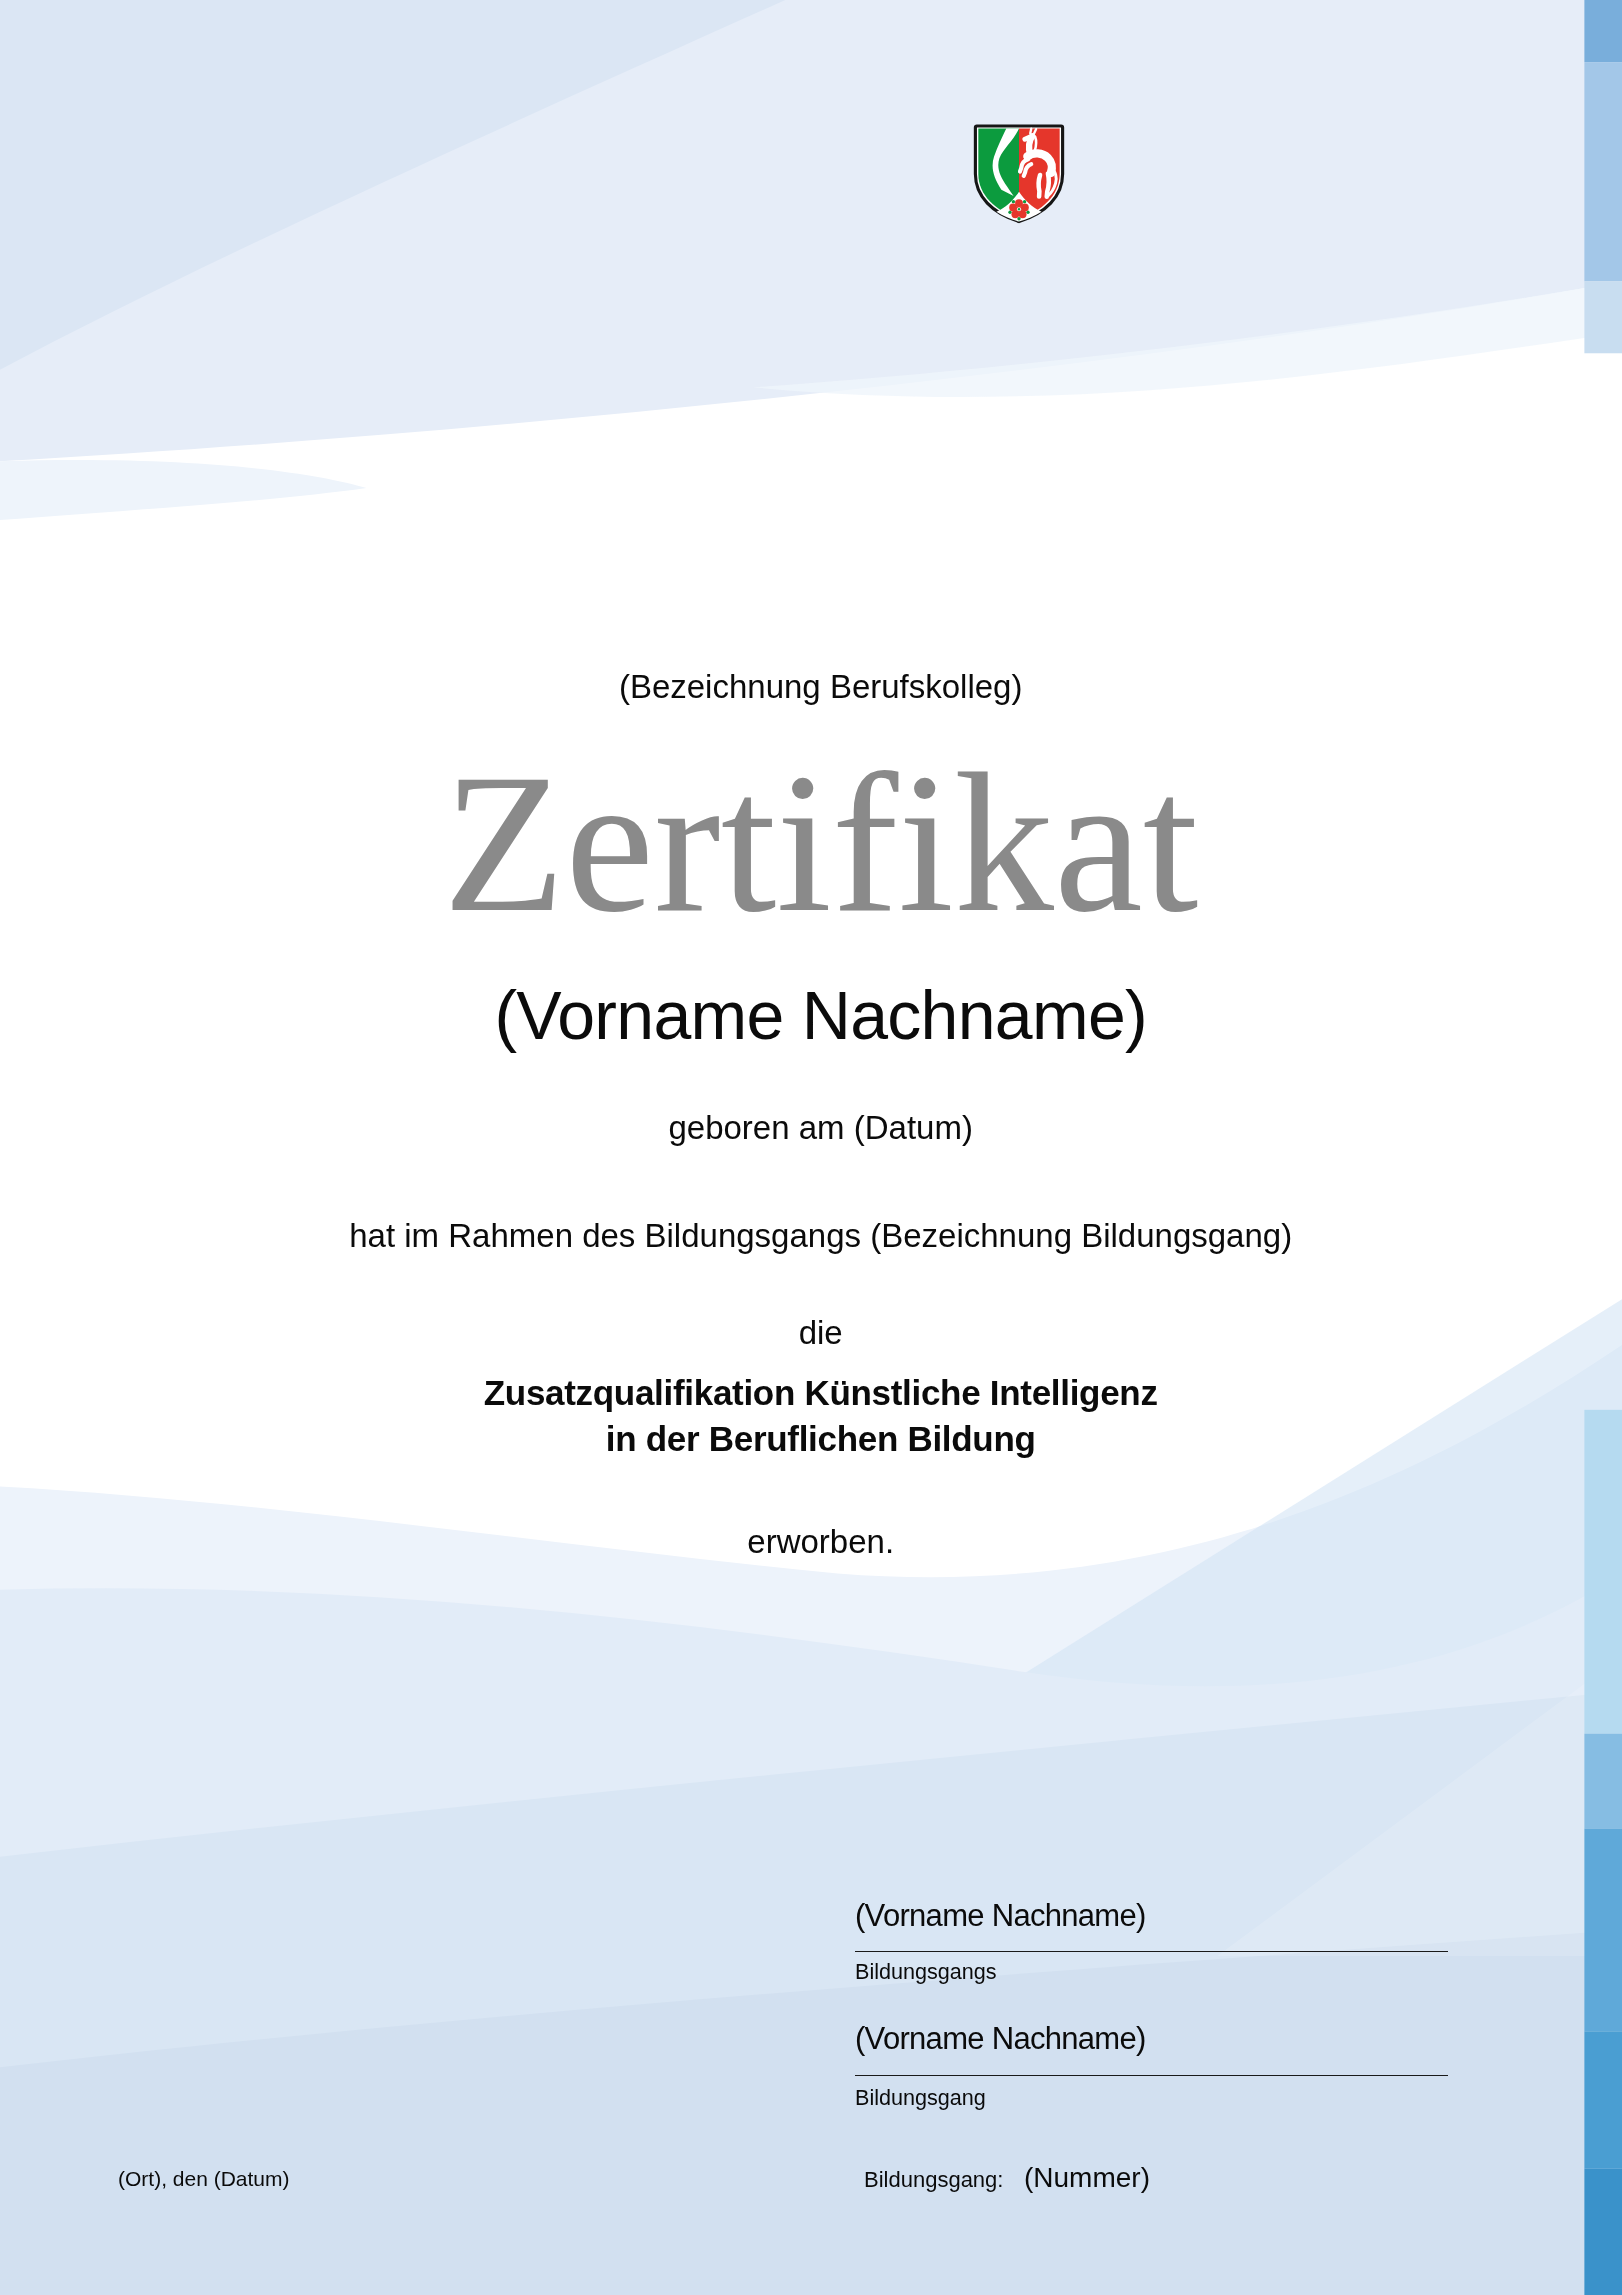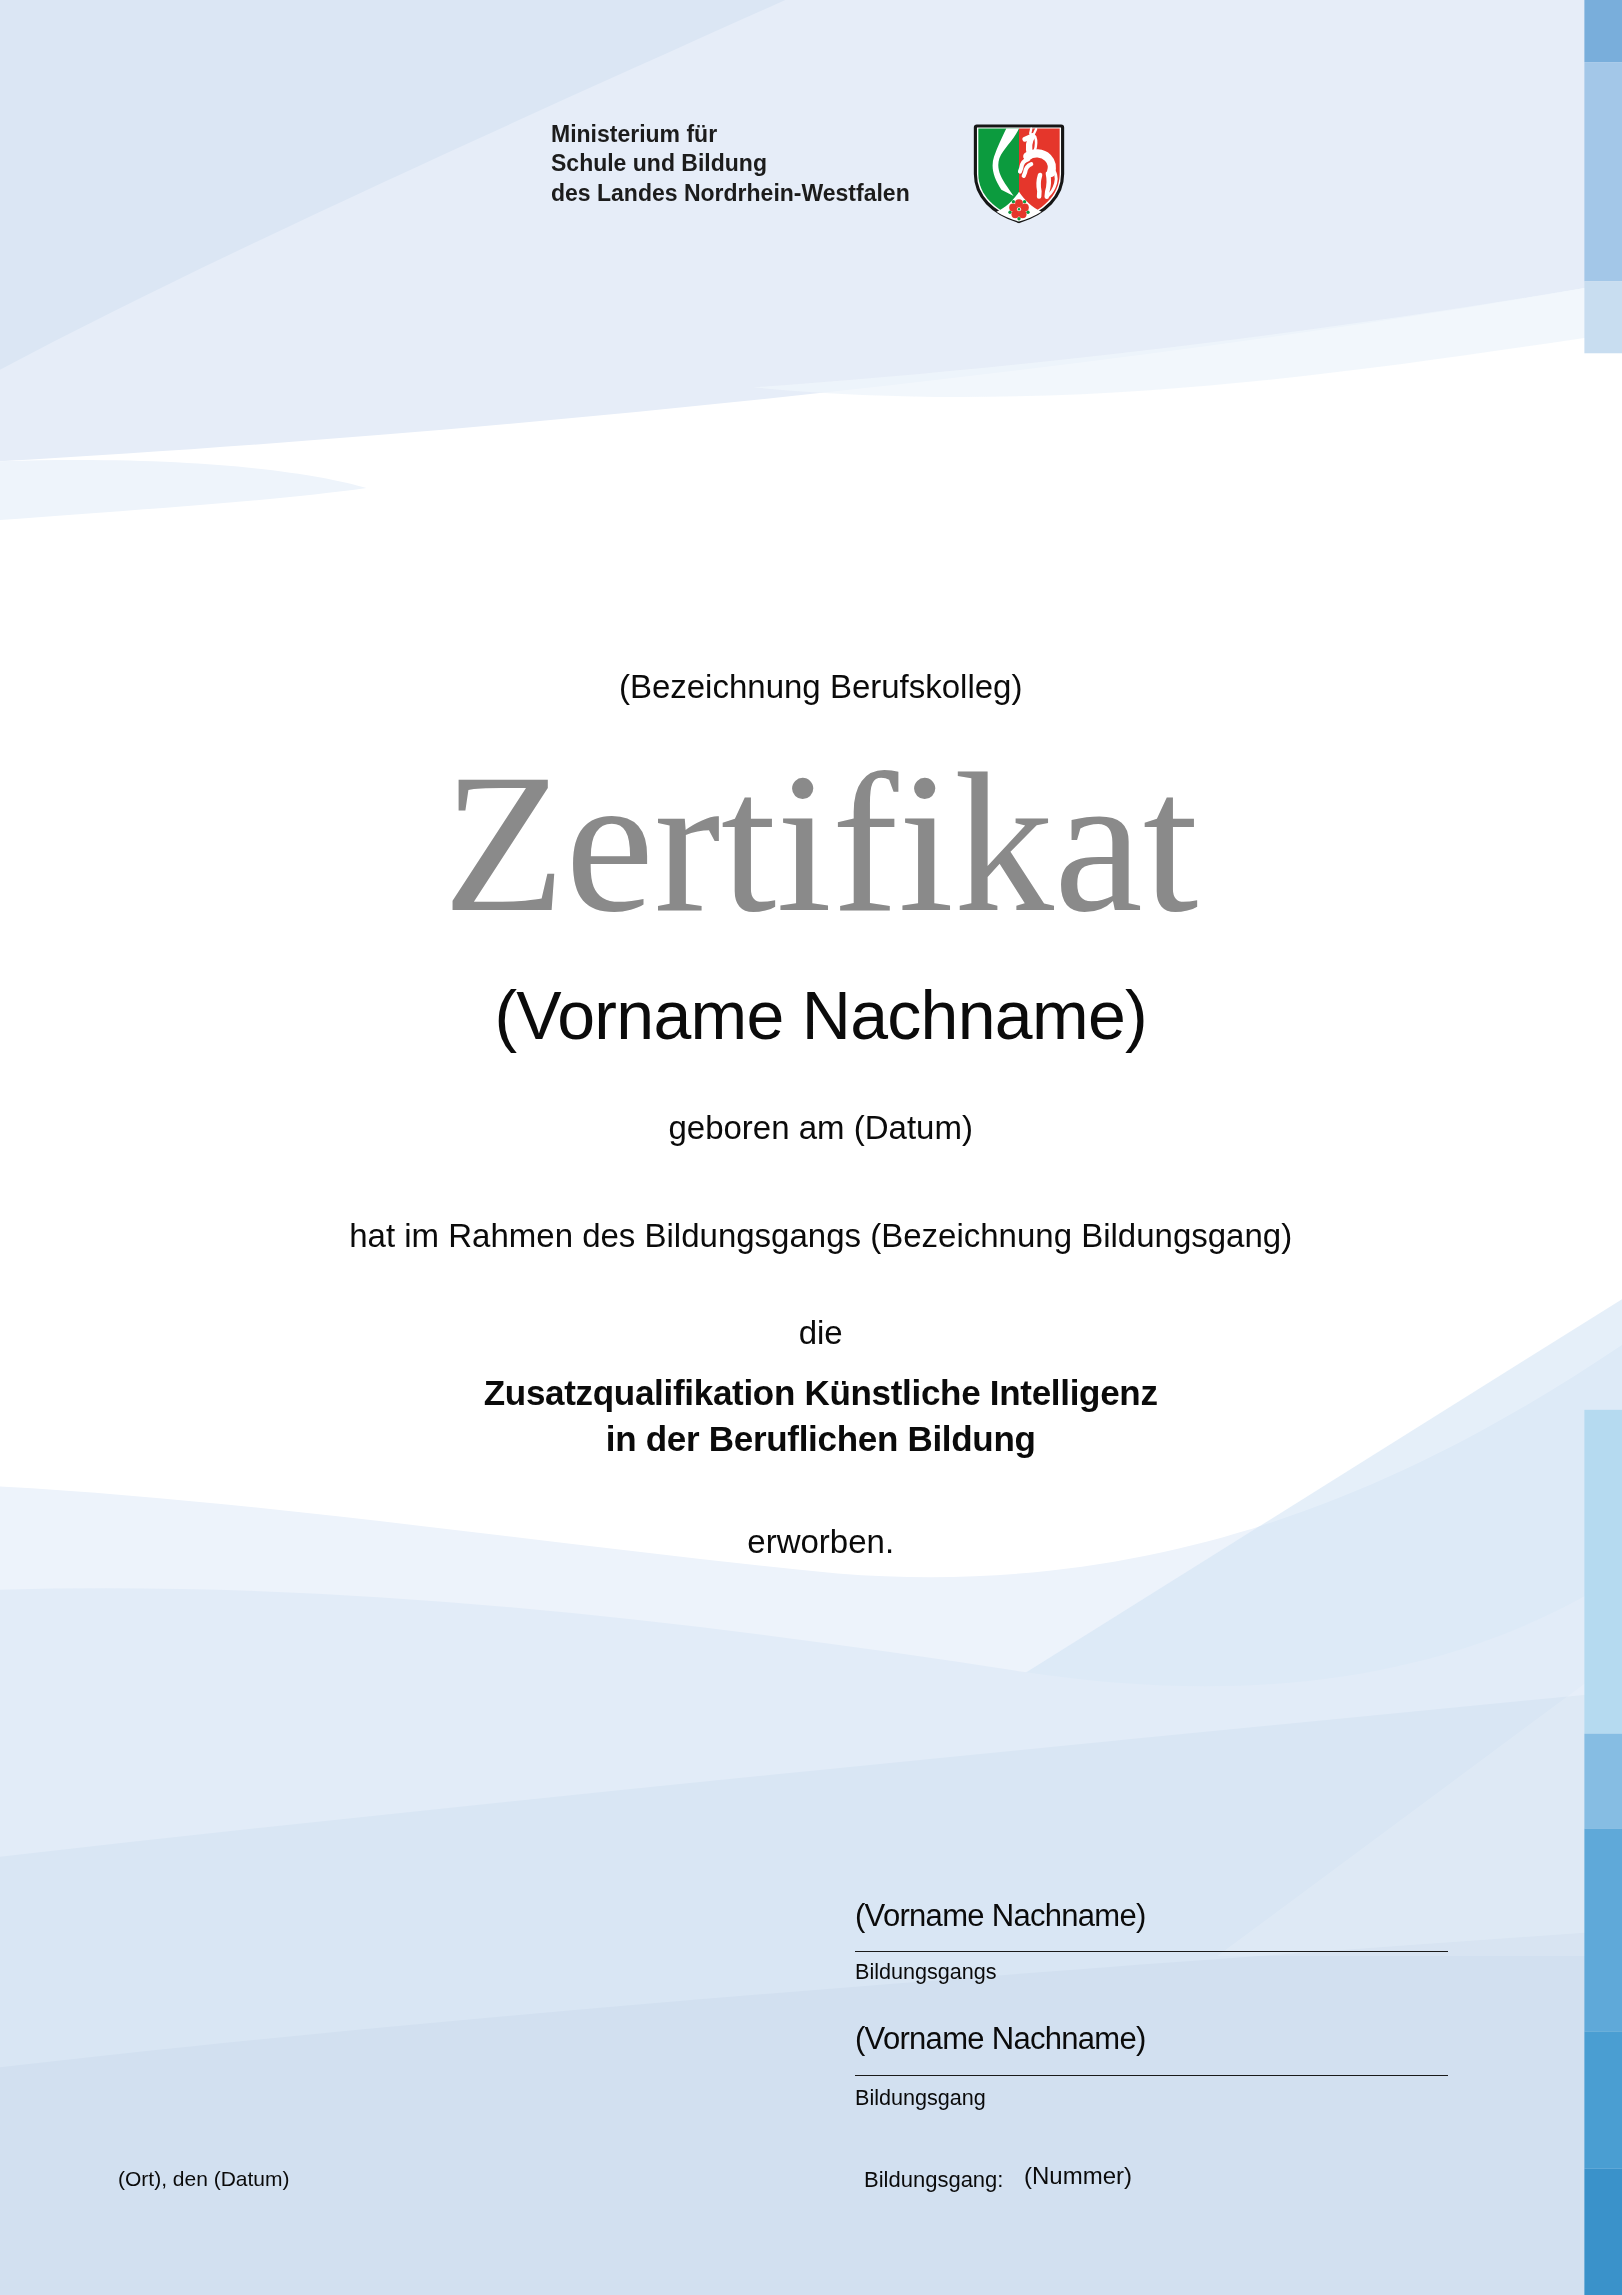--- a/index.html
+++ b/index.html
@@ -47,21 +47,21 @@
   .sig1-rule{top:1951px;}
   .sig1-role{top:1960px;}
   .sig2-name{top:2022px;}
   .sig2-rule{top:2075px;}
   .sig2-role{top:2086px;}
   .sig-abs{position:absolute;left:855px;}
 
   
   .place-date{position:absolute;left:118px;top:2167px;font-size:21px;line-height:1.1;}
   .schulnummer-label{position:absolute;left:864px;top:2168px;font-size:22px;line-height:1.1;}
-  .schulnummer-value{position:absolute;left:1024px;top:2163px;font-size:24px;line-height:1.1;}
+  .schulnummer-value{position:absolute;left:1024px;top:2163px;font-size:28px;line-height:1.1;}
 
   .shield-green{fill:var(--shield-green,#0c9b3e);}
   .shield-red{fill:var(--shield-red,#e5362b);}
 </style>
 </head>
 <body>
 
 <div class="page">
 
   <svg class="bg" viewBox="0 0 2480 3508" preserveAspectRatio="none" aria-hidden="true">
@@ -82,25 +82,20 @@
     <path d="M0,3160 C760,3072 1700,3005 2480,2950 L2480,3508 H0 Z" fill="#d2e0f0"></path>
     <path d="M1860,2990 L2480,2530 L2480,2990 Z" fill="#ffffff" opacity="0.15"></path>
 
     <rect x="2421" y="2155" width="59" height="495" fill="#b5daf0"></rect>
     <rect x="2421" y="2650" width="59" height="145" fill="#86bde3"></rect>
     <rect x="2421" y="2795" width="59" height="310" fill="#5fa9d9"></rect>
     <rect x="2421" y="3105" width="59" height="210" fill="#4a9ed2"></rect>
     <rect x="2421" y="3315" width="59" height="193" fill="#3a92ca"></rect>
   </svg>
 
-  <div class="ministry">
-    <div>Ministerium für</div>
-    <div>Schule und Bildung</div>
-    <div>des Landes Nordrhein-Westfalen</div>
-  </div>
 
   <svg class="coat" viewBox="0 0 100 104" aria-hidden="true">
     <path d="M7,3 H93 Q94.5,3 94.5,4.5 V52 C94.5,75 77,92 50,100.5 C23,92 5.5,75 5.5,52 V4.5 Q5.5,3 7,3 Z" fill="#ffffff" stroke="#161616" stroke-width="3.2"></path>
     <path class="shield-green" d="M8.5,5.5 H50 V97.5 C27,90 8.5,74 8.5,52 Z"></path>
     <path class="shield-red" d="M50,5.5 H91.5 V52 C91.5,74 73,90 50,97.5 Z"></path>
 
     <path d="M37,5.5 L50,5.5 C45,17 34,26 30,36 C27,45 30,54 38,65 C40,68 42,71 44.5,74.5 L32,68 C24,56 21,45 24.5,34.5 C28,24 33,14 37,5.5 Z" fill="#ffffff"></path>
 
     <g stroke="#ffffff" fill="none" stroke-linecap="round" stroke-linejoin="round">
       <path d="M58.5,34 C64.5,29.5 74,30 79.5,35.5 C83.5,39.5 84.5,45.5 82.5,51" stroke-width="8.5"></path>

